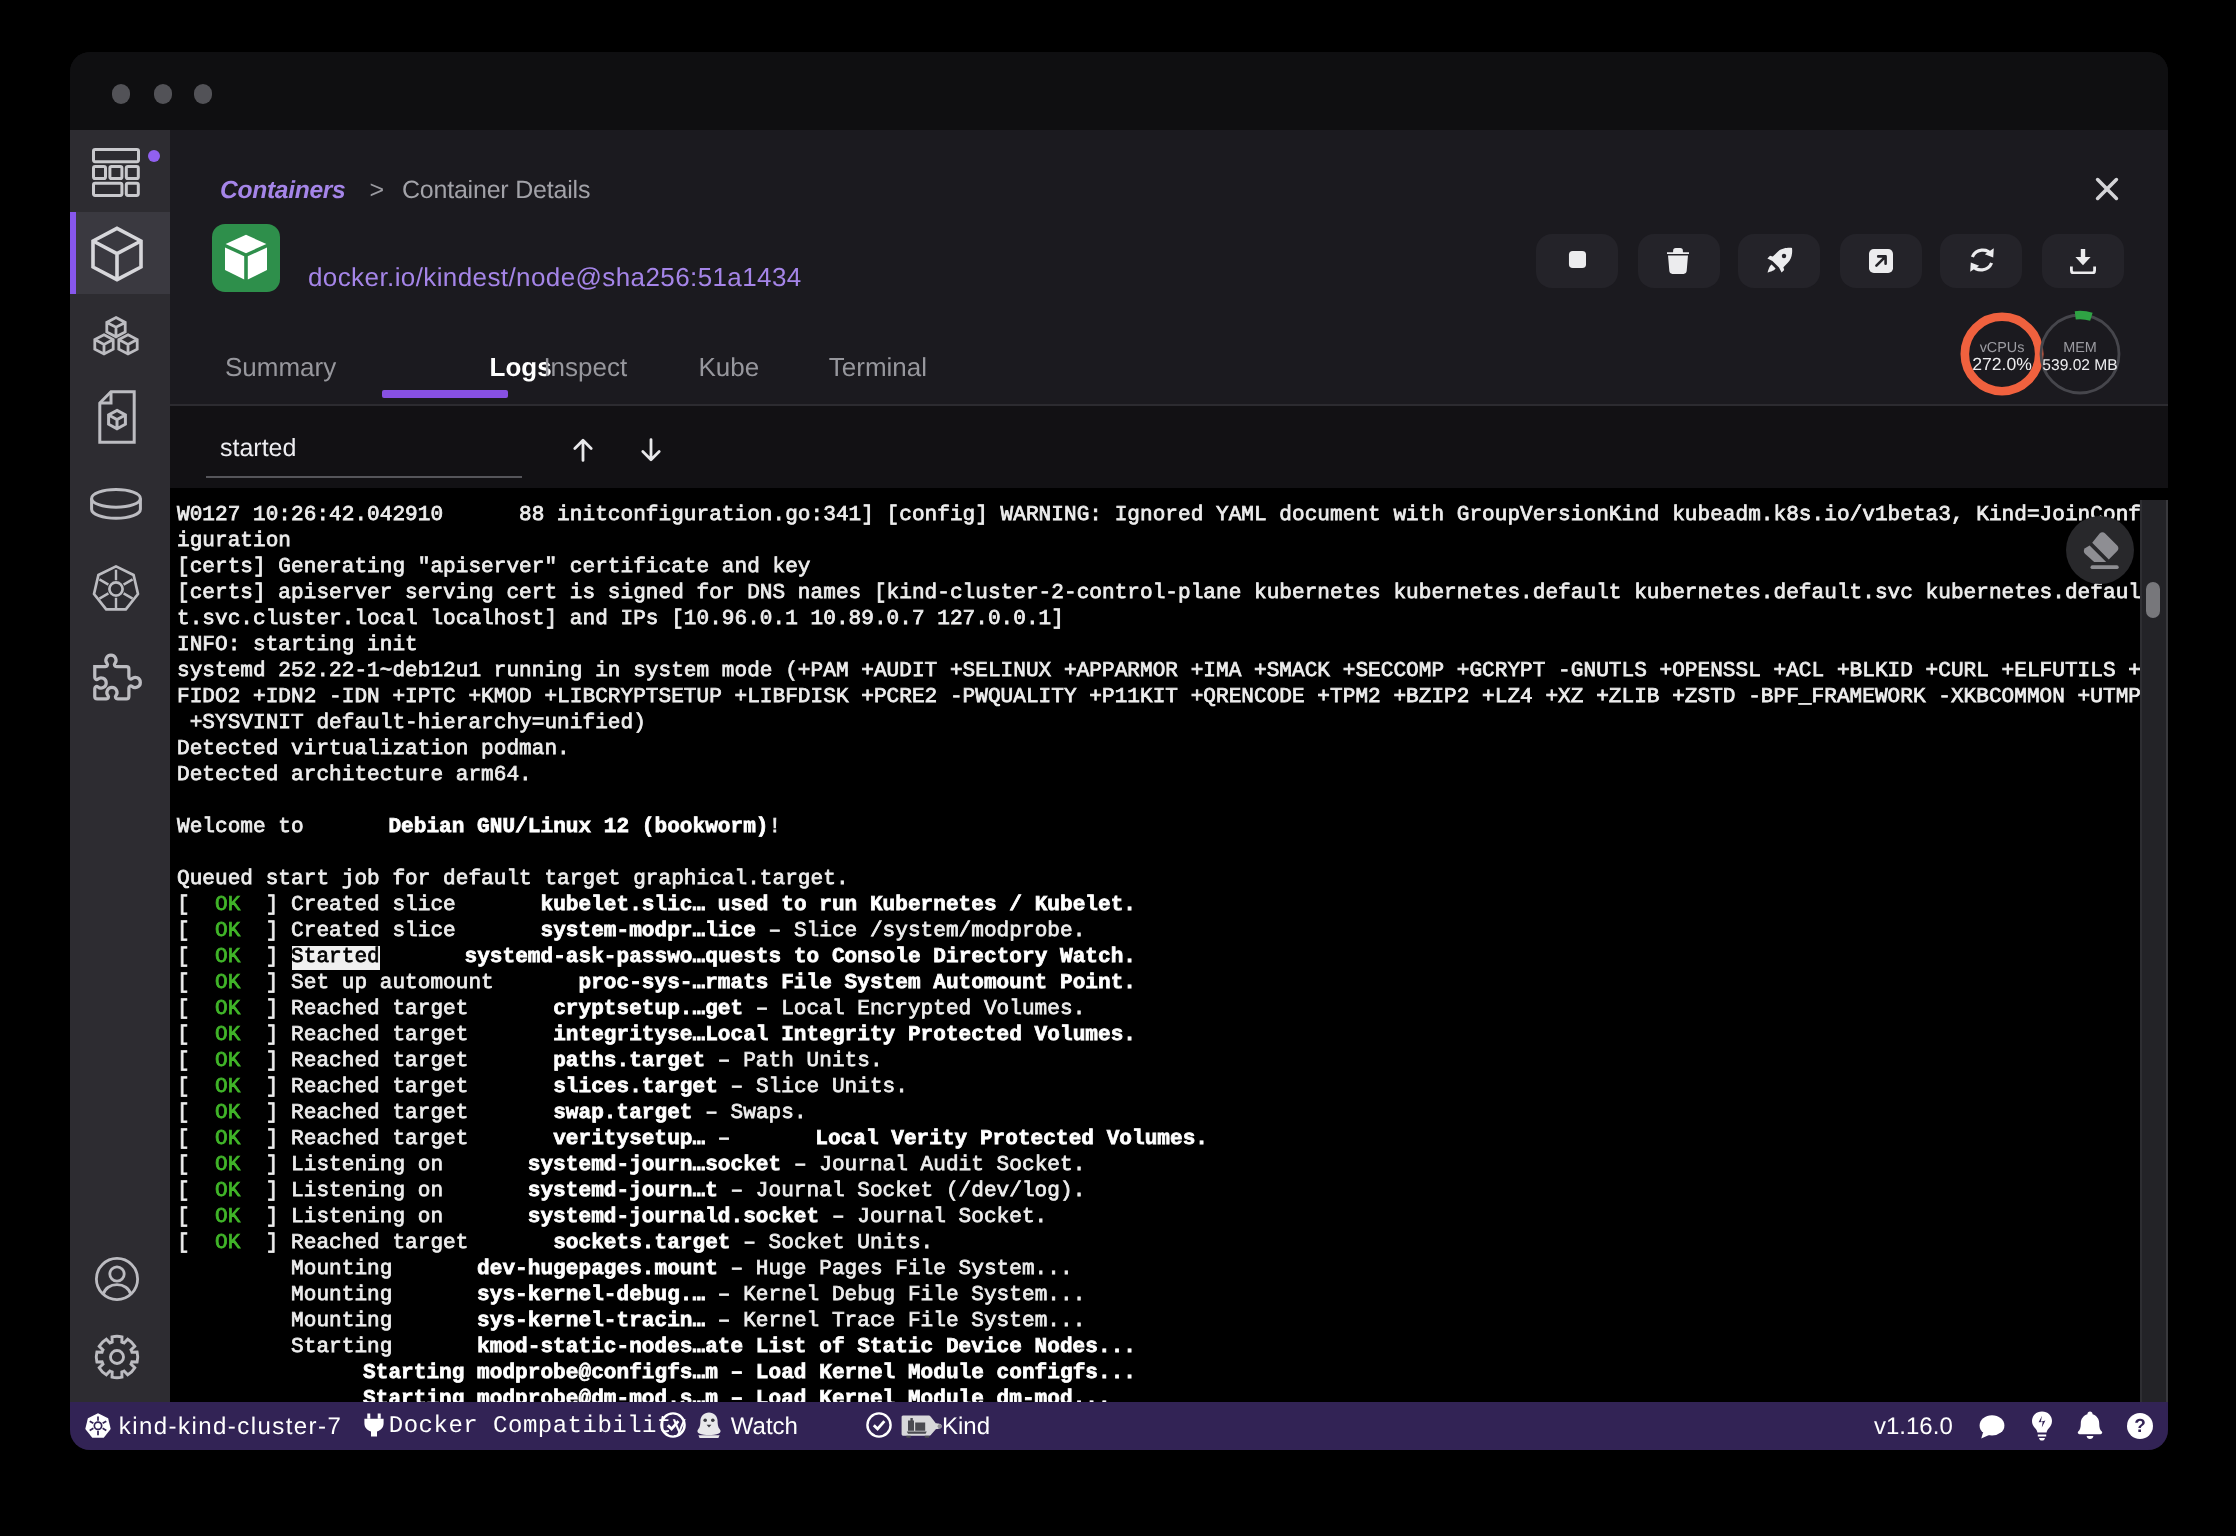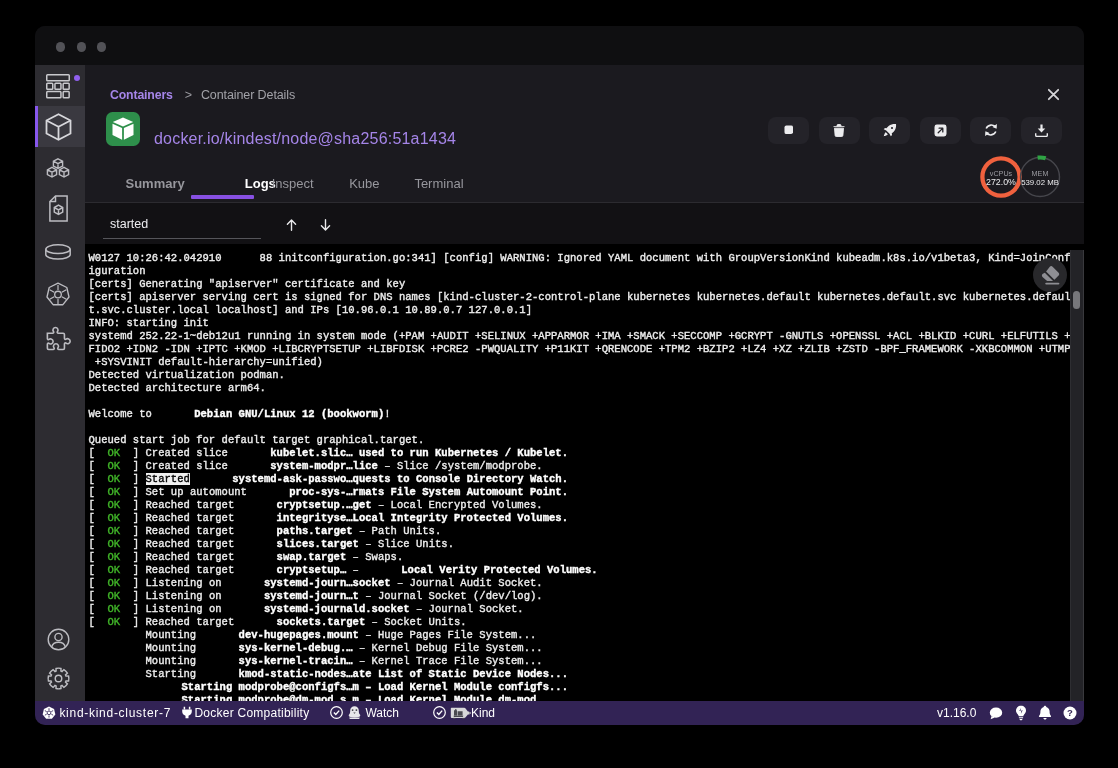--- a/index.html
+++ b/index.html
@@ -17,21 +17,21 @@
   .icon { position:absolute; left:-1.5px; width:49.5px; display:flex; justify-content:center; }
   
   .header { position:absolute; left:49.5px; top:39px; width:999.5px; height:137.5px;
     background:#1b1a1f; border-bottom:1px solid #2c2b30; }
   .crumb { position:absolute; left:25.5px; top:23px; font-size:12.5px; letter-spacing:-0.1px; line-height:14px; color:#97979d; }
   .crumb .purple { color:#a585e8; }
   .appicon { position:absolute; left:21.5px; top:47px; width:34px; height:34px; border-radius:6.5px;
     background:#2e8f4b; display:flex; align-items:center; justify-content:center; }
   .title { position:absolute; left:66.5px; top:45px; font-size:18px; line-height:21px;
     font-weight:bold; color:#fff; letter-spacing:0.05px; }
-  .subtitle { position:absolute; left:69.5px; top:65.5px; font-size:16px; line-height:15px; color:#a585e8; letter-spacing:0.2px; }
+  .subtitle { position:absolute; left:69.5px; top:65.5px; font-size:13px; line-height:15px; color:#a585e8; letter-spacing:0.2px; }
   .tab { position:absolute; top:111px; font-size:13px; line-height:16px; color:#97979d; }
   .tab.on { color:#fff; font-weight:bold;padding-left:36px; }
   .tabline { position:absolute; left:106.4px; top:129.6px; width:63.4px; height:4.7px;
     background:#8750e2; border-radius:1px; }
   .btn { position:absolute; top:51.6px; width:41px; height:27px; border-radius:8px;
     background:#242329; display:flex; align-items:center; justify-content:center; }
   
   .toolbar { position:absolute; left:49.5px; top:176.5px; width:999.5px; height:41px; background:#121114; }
   .searchtxt { position:absolute; left:25.5px; top:14px; font-size:12.5px; line-height:15px; color:#ededf1; }
   .searchline { position:absolute; left:18.7px; top:35px; width:157.5px; height:1.3px; background:#55555a; }
@@ -125,30 +125,30 @@
       </div>
     <div class="icon" style="top:602px;">
         <svg width="23" height="23" viewBox="0 0 24 24" fill="none" stroke="#bcbcc1" stroke-width="1.5">
       <path d="M9.4 1.5 A10.8 10.8 0 0 1 14.6 1.5 L14.5 4.2 A8.2 8.2 0 0 1 15.7 4.7 L17.6 2.7 A10.8 10.8 0 0 1 21.3 6.4 L19.3 8.3 A8.2 8.2 0 0 1 19.8 9.5 L22.5 9.4 A10.8 10.8 0 0 1 22.5 14.6 L19.8 14.5 A8.2 8.2 0 0 1 19.3 15.7 L21.3 17.6 A10.8 10.8 0 0 1 17.6 21.3 L15.7 19.3 A8.2 8.2 0 0 1 14.5 19.8 L14.6 22.5 A10.8 10.8 0 0 1 9.4 22.5 L9.5 19.8 A8.2 8.2 0 0 1 8.3 19.3 L6.4 21.3 A10.8 10.8 0 0 1 2.7 17.6 L4.7 15.7 A8.2 8.2 0 0 1 4.2 14.5 L1.5 14.6 A10.8 10.8 0 0 1 1.5 9.4 L4.2 9.5 A8.2 8.2 0 0 1 4.7 8.3 L2.7 6.4 A10.8 10.8 0 0 1 6.4 2.7 L8.3 4.7 A8.2 8.2 0 0 1 9.5 4.2 Z"></path>
       <circle cx="12" cy="12" r="3.4"></circle>
     </svg>
       </div>
   </div>
 
   <div class="header">
-    <div class="crumb"><span class="purple" style="font-weight:bold; font-size:12.3px; letter-spacing:-0.15px;">Containers</span><span style="margin:0 9px 0 12px; color:#9a9aa0;">&gt;</span><span style="color:#a2a2a8;">Container Details</span></div>
+    <div class="crumb"><span class="purple" style="font-weight:bold; font-size:12.3px; letter-spacing:-0.15px;font-style:italic;">Containers</span><span style="margin:0 9px 0 12px; color:#9a9aa0;">&gt;</span><span style="color:#a2a2a8;">Container Details</span></div>
     <div class="appicon">
         <svg width="34" height="34" viewBox="0 0 34 34">
       <path d="M17 5.4 L27.2 10 L17 14.6 L6.8 10 Z" fill="#fff"></path>
       <path d="M6.5 11.8 L16.1 16.1 V27.8 L6.5 23 Z" fill="#fff"></path>
       <path d="M27.5 11.8 L17.9 16.1 V27.8 L27.5 23 Z" fill="#fff"></path>
     </svg>
       </div>
     <div class="subtitle">docker.io/kindest/node@sha256:51a1434</div>
-    <div class="tab" style="left:41px;font-weight:bold;">Summary</div>
+    <div class="tab" style="left:28px;">Summary</div>
     <div class="tab on" style="left:124.3px;">Logs</div>
     <div class="tab" style="left:187.2px;">Inspect</div>
     <div class="tab" style="left:264.7px;">Kube</div>
     <div class="tab" style="left:329.9px;">Terminal</div>
     <div class="tabline"></div>
     <svg style="position:absolute; left:962px; top:23px;" width="13" height="13" viewBox="0 0 13 13">
       <path d="M1.8 1.8 L11.2 11.2 M11.2 1.8 L1.8 11.2" stroke="#d4d4d7" stroke-width="1.8" stroke-linecap="round"></path>
     </svg>
     <div class="btn" style="left:683.5px;">
         <svg width="9.5" height="9.5" viewBox="0 0 10 10">
@@ -230,21 +230,21 @@
 Queued start job for default target graphical.target.
 [<span class="g">  OK  </span>] Created slice <b>kubelet.slic… used to run Kubernetes / Kubelet.</b>
 [<span class="g">  OK  </span>] Created slice <b>system-modpr…lice</b> – Slice /system/modprobe.
 [<span class="g">  OK  </span>] <mark>Started</mark> <b>systemd-ask-passwo…quests to Console Directory Watch.</b>
 [<span class="g">  OK  </span>] Set up automount <b>proc-sys-…rmats File System Automount Point.</b>
 [<span class="g">  OK  </span>] Reached target <b>cryptsetup.…get</b> – Local Encrypted Volumes.
 [<span class="g">  OK  </span>] Reached target <b>integrityse…Local Integrity Protected Volumes.</b>
 [<span class="g">  OK  </span>] Reached target <b>paths.target</b> – Path Units.
 [<span class="g">  OK  </span>] Reached target <b>slices.target</b> – Slice Units.
 [<span class="g">  OK  </span>] Reached target <b>swap.target</b> – Swaps.
-[<span class="g">  OK  </span>] Reached target <b>cryptsetup…</b> – <b>Local Verity Protected Volumes.</b>
+[<span class="g">  OK  </span>] Reached target <b>veritysetup…</b> – <b>Local Verity Protected Volumes.</b>
 [<span class="g">  OK  </span>] Listening on <b>systemd-journ…socket</b> – Journal Audit Socket.
 [<span class="g">  OK  </span>] Listening on <b>systemd-journ…t</b> – Journal Socket (/dev/log).
 [<span class="g">  OK  </span>] Listening on <b>systemd-journald.socket</b> – Journal Socket.
 [<span class="g">  OK  </span>] Reached target <b>sockets.target</b> – Socket Units.
          Mounting <b>dev-hugepages.mount</b> – Huge Pages File System...
          Mounting <b>sys-kernel-debug.…</b> – Kernel Debug File System...
          Mounting <b>sys-kernel-tracin…</b> – Kernel Trace File System...
          Starting <b>kmod-static-nodes…ate List of Static Device Nodes...</b>
          <b>Starting modprobe@configfs…m – Load Kernel Module configfs...</b>
          <b>Starting modprobe@dm-mod.s…m – Load Kernel Module dm-mod...</b></pre>
@@ -265,21 +265,21 @@
       <g stroke="#322355" stroke-width="1.6" fill="none">
       <circle cx="13" cy="12.2" r="3.4"></circle>
       <path d="M13.0 7.6 L13.0 3.6 M17.3 10 L20.7 8 M17.3 14.6 L20.7 16.6 M13.0 17 L13.0 21 M8.7 14.6 L5.3 16.6 M8.7 10 L5.3 8"></path>
       </g>
     </svg>
     <div class="sb" style="left:24.4px; letter-spacing:0.72px;">kind-kind-cluster-7</div>
     <svg style="position:absolute; left:145.5px; top:5.5px;" width="12" height="13" viewBox="0 0 12 13">
       <path d="M3.4 0.8 V3.4 M8.6 0.8 V3.4" stroke="#fff" stroke-width="1.5"></path>
       <path d="M1.2 3.4 H10.8 V5.6 C10.8 7.8 9.4 9.2 7.5 9.7 V12.2 H4.5 V9.7 C2.6 9.2 1.2 7.8 1.2 5.6 Z" fill="#fff"></path>
     </svg>
-    <div class="sb" style="left:159.4px; letter-spacing:0.25px;">Docker Compatibility</div>
+    <div class="sb" style="left:159.4px; letter-spacing:0.25px;font-family:Liberation Mono, monospace;">Docker Compatibility</div>
     <svg style="position:absolute; left:294.5px; top:5.8px;" width="13" height="13" viewBox="0 0 13 13" fill="none" stroke="#fff" stroke-width="1.2">
       <circle cx="6.5" cy="6.5" r="5.8"></circle>
       <path d="M3.9 6.6 L5.8 8.5 L9.2 4.6" stroke-width="1.4"></path>
     </svg>
     <svg style="position:absolute; left:311.7px; top:4.5px;" width="15" height="15" viewBox="0 0 15 15">
       <path d="M7.5 1.2 C10 1.2 11.8 3 11.8 5.5 C11.8 6.8 11.9 8.6 12.9 9.6 C13.6 10.3 13.3 11.4 12.4 11.7 C11 12.2 9.3 12.5 7.5 12.5 C5.7 12.5 4 12.2 2.6 11.7 C1.7 11.4 1.4 10.3 2.1 9.6 C3.1 8.6 3.2 6.8 3.2 5.5 C3.2 3 5 1.2 7.5 1.2 Z" fill="#e8e8ea"></path>
       <circle cx="5.6" cy="5.1" r="0.9" fill="#3a3a40"></circle>
       <circle cx="9.4" cy="5.1" r="0.9" fill="#3a3a40"></circle>
       <path d="M6.3 7.4 H8.7 L7.5 8.8 Z" fill="#3a3a40"></path>
       <path d="M2.2 12.6 H12.8 L12.2 14 H2.8 Z" fill="#e8e8ea"></path>

